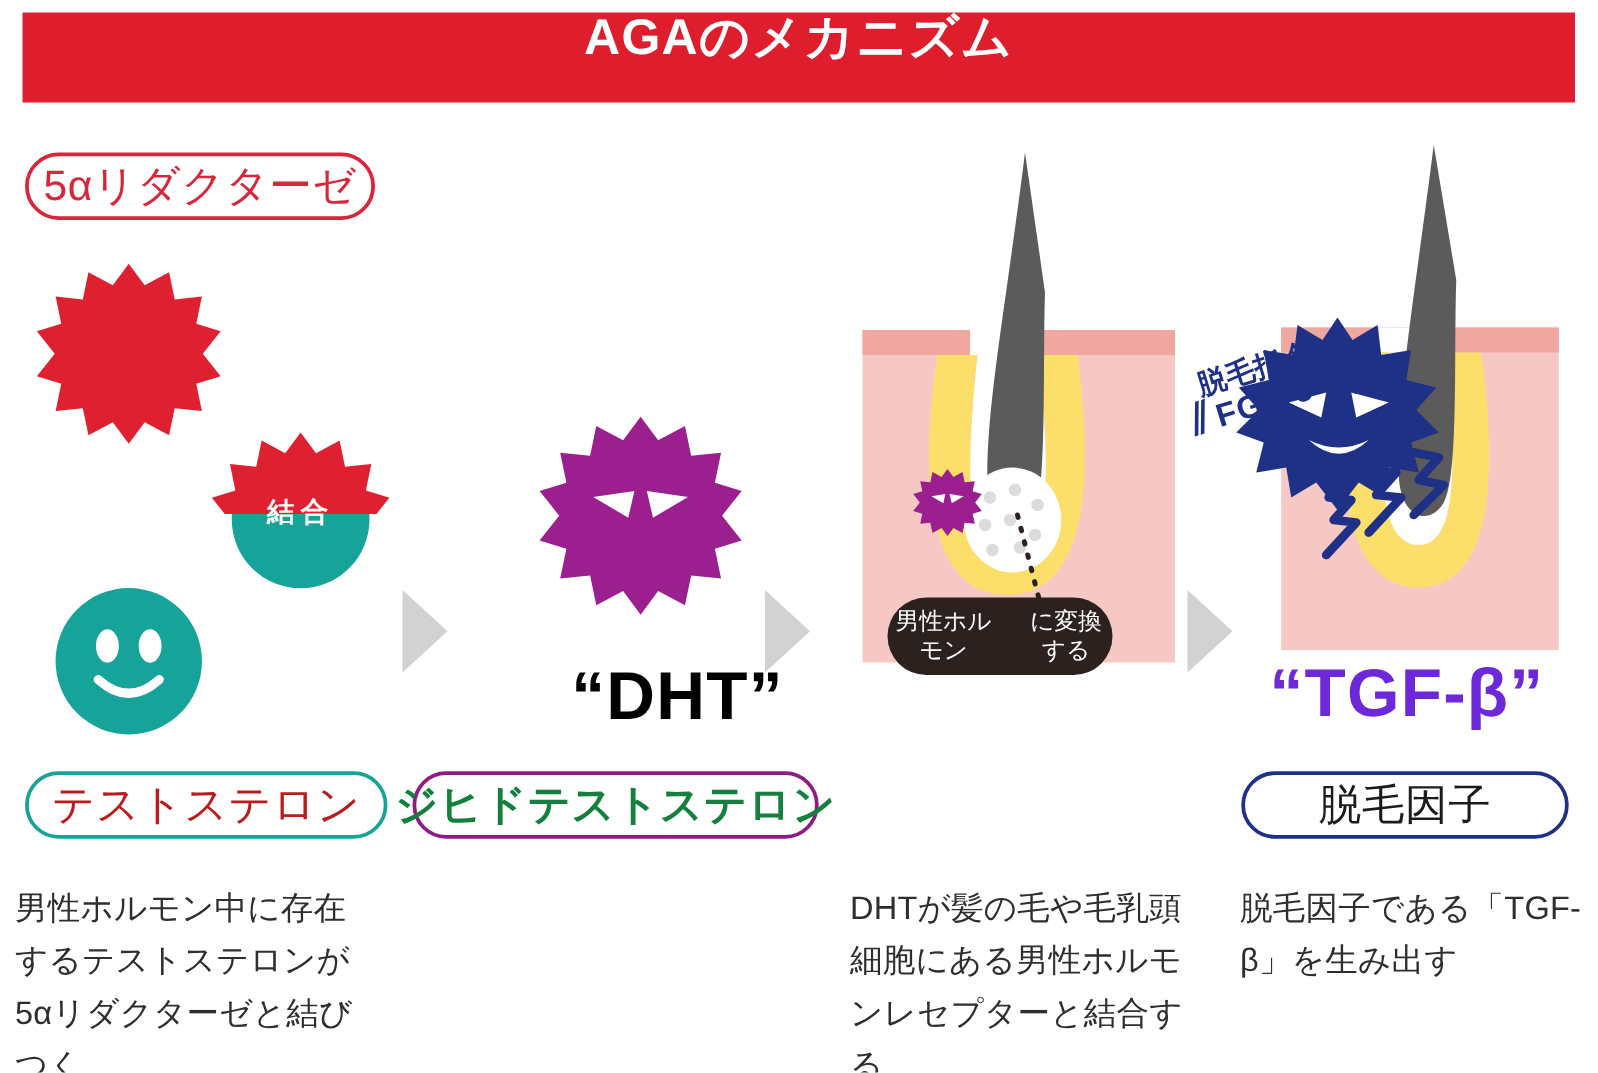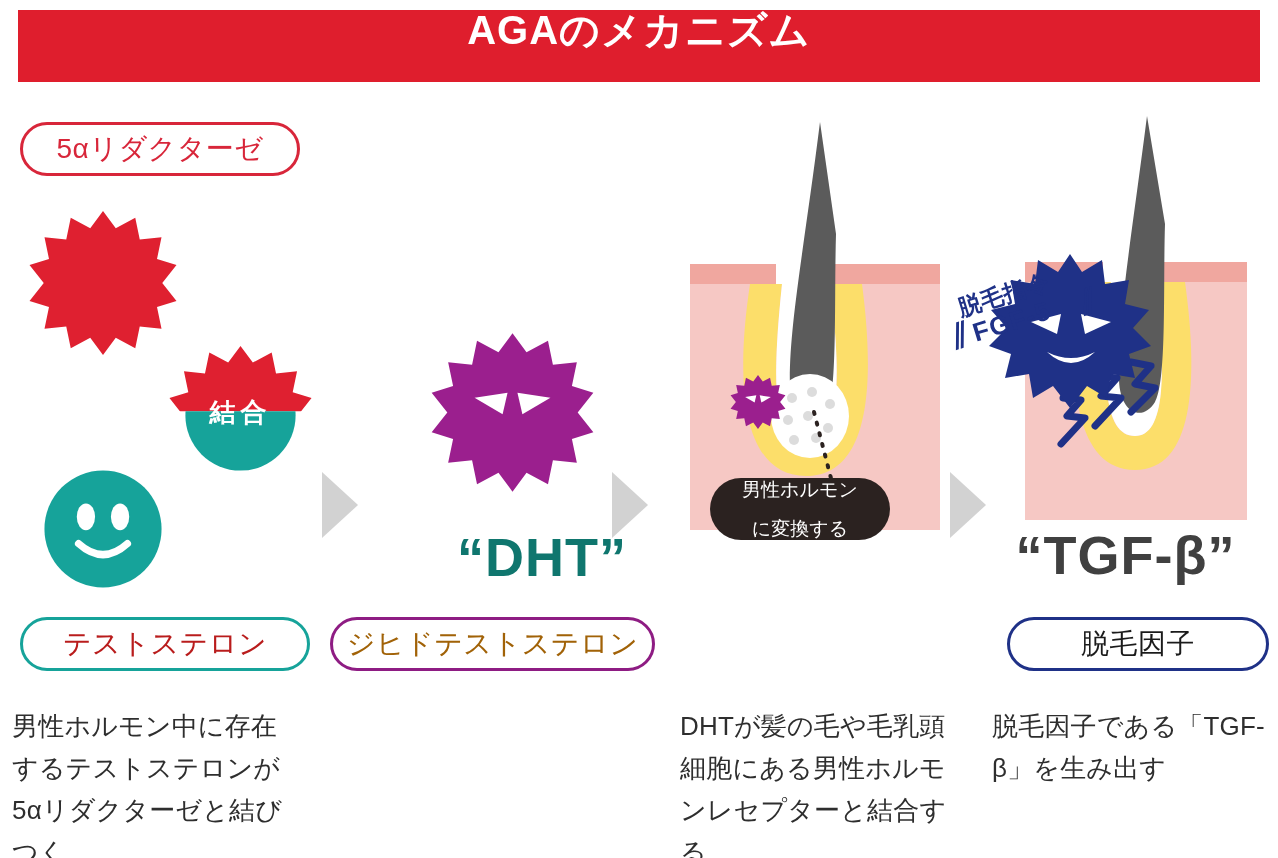--- a/index.html
+++ b/index.html
@@ -56,62 +56,62 @@
 
   
   .pill {
     box-sizing: border-box;
     display: flex;
     align-items: center;
     justify-content: center;
     border-radius: 40px;
     border: 3px solid #cccccc;
     background: #ffffff;
-    font-size: 28px;
+    font-size: 34px;
     letter-spacing: 0.5px;
     white-space: nowrap;
     height: 54px;
   }
   .pill-red   { border-color: #D8263A; color: #D8263A; }
   .pill-teal  { border-color: #16A39A; color: #b91c1c; }
-  .pill-purple{ border-color: #8E1C83; color: #a16207; }
+  .pill-purple{ border-color: #8E1C83; color: #15803d; font-weight: bold; }
   .pill-navy  { border-color: #1F3187; color: #1b1b1b; }
 
   .pill-5ar {
     position: absolute;
     left: 10px; top: 22px;
     width: 280px;
   }
   .pill-testosterone {
     position: absolute;
     left: 10px; top: 517px;
     width: 290px;
   }
   .pill-dht {
     position: absolute;
     left: 0px; top: 517px;
     width: 325px;
   }
   .pill-tgf {
     position: absolute;
-    left: 32px; top: 517px;
+    left: 18px; top: 517px;
     width: 262px;
   }
 
   
   .big-label {
     position: absolute;
     font-size: 54px;
     font-weight: bold;
     letter-spacing: 1px;
     white-space: nowrap;
     line-height: 1;
   }
-  .big-dht { left: 72px; top: 430px; color: #0f766e; width: 280px; text-align: center; }
-  .big-tgf { left: 8px;  top: 428px; color: #404040; width: 285px; text-align: center; }
+  .big-dht { left: 72px; top: 430px; color: #000000; width: 280px; text-align: center; }
+  .big-tgf { left: 8px;  top: 428px; color: #6d28d9; width: 285px; text-align: center; }
 
   
   .spiky { position: absolute; }
   .star-red-big  { left: 18px;  top: 108px; width: 150px; height: 150px; }
   .star-bond     { left: 158px; top: 243px; width: 145px; height: 145px; }
   .smiley        { left: 32px;  top: 368px; width: 122px; height: 122px; }
   .star-dht      { left: 100px; top: 230px; width: 165px; height: 165px; }
 
   
   .arrow {
@@ -154,21 +154,21 @@
   .receptor-pill {
     position: absolute;
     left: 38px;
     top: 378px;
     width: 180px;
     height: 62px;
     border-radius: 32px;
     background: #2B2220;
     color: #ffffff;
     display: flex;
-    flex-direction: column;
+    flex-direction: row;
     align-items: center;
     justify-content: center;
     font-size: 19px;
     line-height: 1.22;
     text-align: center;
     gap: 16px;
   }
 
   
   .fgf-shout {
@@ -231,21 +231,21 @@
         <g clip-path="url(#topHalf)">
           <path fill="#DF2030" d="M50 2 L58.5 13.5 L71.5 6.5 L74.5 21 L89 19.5 L86 34 L99 38 L89.5 50 L99 62
             L86 66 L89 80.5 L74.5 79 L71.5 93.5 L58.5 86.5 L50 98 L41.5 86.5 L28.5 93.5 L25.5 79
             L11 80.5 L14 66 L1 62 L10.5 50 L1 38 L14 34 L11 19.5 L25.5 21 L28.5 6.5 L41.5 13.5 Z"></path>
         </g>
         <g clip-path="url(#botHalf)">
           <circle cx="50" cy="50" r="38" fill="#16A39A"></circle>
         </g>
       </svg>
       <div style="position:absolute; left:0; top:52px; width:145px; text-align:center;
-                  color:#ffffff; font-size:26px; font-weight:bold; letter-spacing:5px;">結合</div>
+                  color:#ffffff; font-size:22px; font-weight:bold; letter-spacing:5px;">結合</div>
     </div>
 
     <div class="spiky smiley">
       <svg viewBox="0 0 100 100" width="122" height="122">
         <circle cx="50" cy="50" r="48" fill="#16A39A"></circle>
         <ellipse cx="36" cy="40" rx="7.5" ry="11" fill="#ffffff"></ellipse>
         <ellipse cx="64" cy="40" rx="7.5" ry="11" fill="#ffffff"></ellipse>
         <path d="M30 62 Q50 80 70 62" stroke="#ffffff" stroke-width="6" fill="none" stroke-linecap="round"></path>
       </svg>
     </div>

